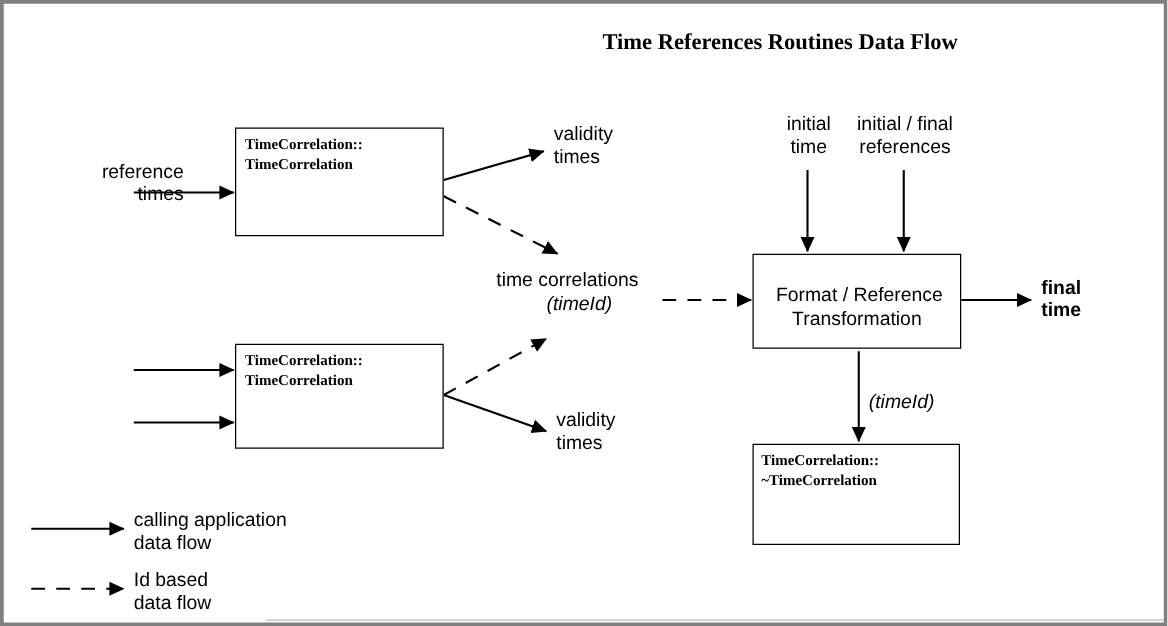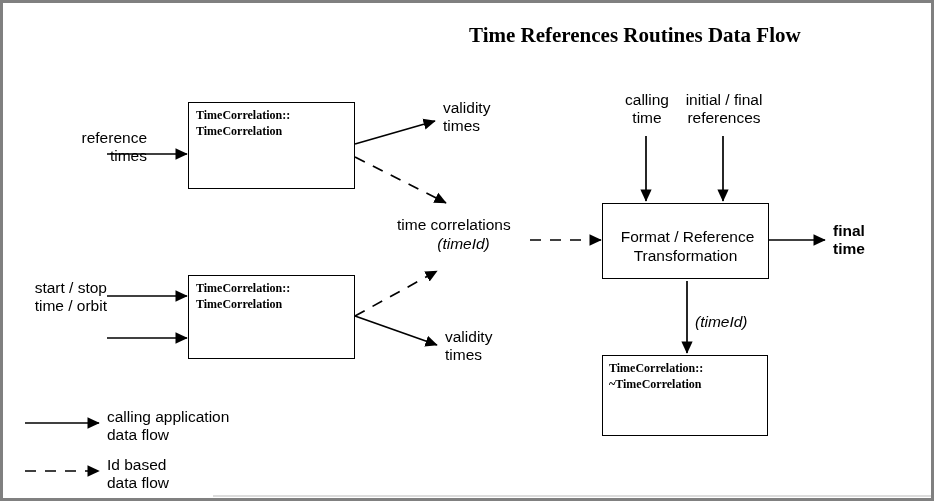--- a/index.html
+++ b/index.html
@@ -33,23 +33,24 @@
     line-height: 18px;
     color: #000000;
     white-space: pre;
   }
   .lbl.c { text-align: center; }
   .lbl.r { text-align: right; }
   .title {
     position: absolute;
     font-family: "Liberation Serif", serif;
     font-weight: bold;
-    font-size: 21px;
+    font-size: 18px;
     color: #000000;
     white-space: pre;
+    margin-left: 13px;
   }
   .box {
     position: absolute;
     border: 1.6px solid #000000;
     background: #ffffff;
     box-sizing: border-box;
   }
   .box-title {
     position: absolute;
     font-family: "Liberation Serif", serif;
@@ -138,31 +139,29 @@
   <div class="box" style="left:599px; top:352px; width:166px; height:81px;"></div>
   <div class="box-title" style="left:606px; top:357px;">TimeCorrelation::</div>
   <div class="box-title" style="left:606px; top:373px;">~TimeCorrelation</div>
 
   <div class="lbl r" style="left:0px; top:126px; width:104px;margin-left:40px;">reference
 times</div>
 
   <div class="lbl" style="left:440px; top:96px;">validity
 times</div>
 
-  <div class="lbl r" style="left:0px; top:276px; width:104px;">start / stop
-time / orbit</div>
 
 
   <div class="lbl" style="left:442px; top:325px;">validity
 times</div>
 
   <div class="lbl" style="left:394px; top:213px;">time correlations</div>
   <div class="lbl ital c" style="left:394px; top:232px; width:133px;">(timeId)</div>
 
-  <div class="lbl c" style="left:608px; top:88px; width:72px;">calling
+  <div class="lbl c" style="left:608px; top:88px; width:72px;">initial
 time</div>
 
   <div class="lbl c" style="left:666px; top:88px; width:110px;">initial / final
 references</div>
 
   <div class="lbl" style="left:830px; top:219px;font-weight:bold;">final
 time</div>
 
   <div class="lbl ital" style="left:692px; top:310px;">(timeId)</div>
 

